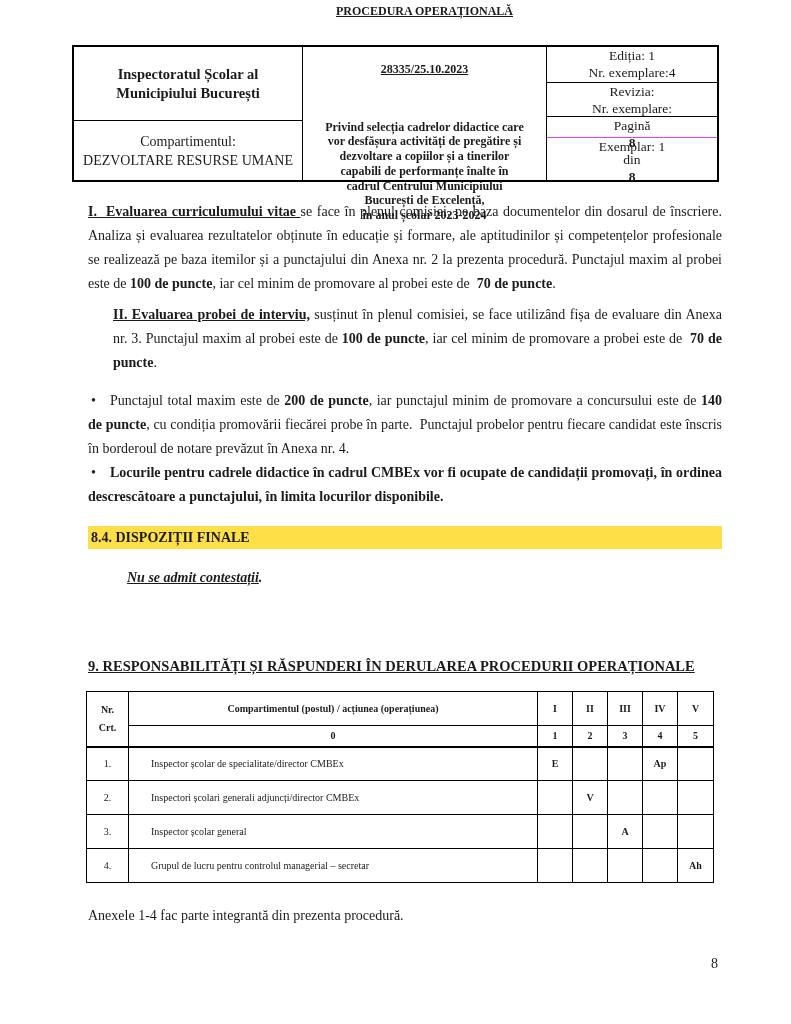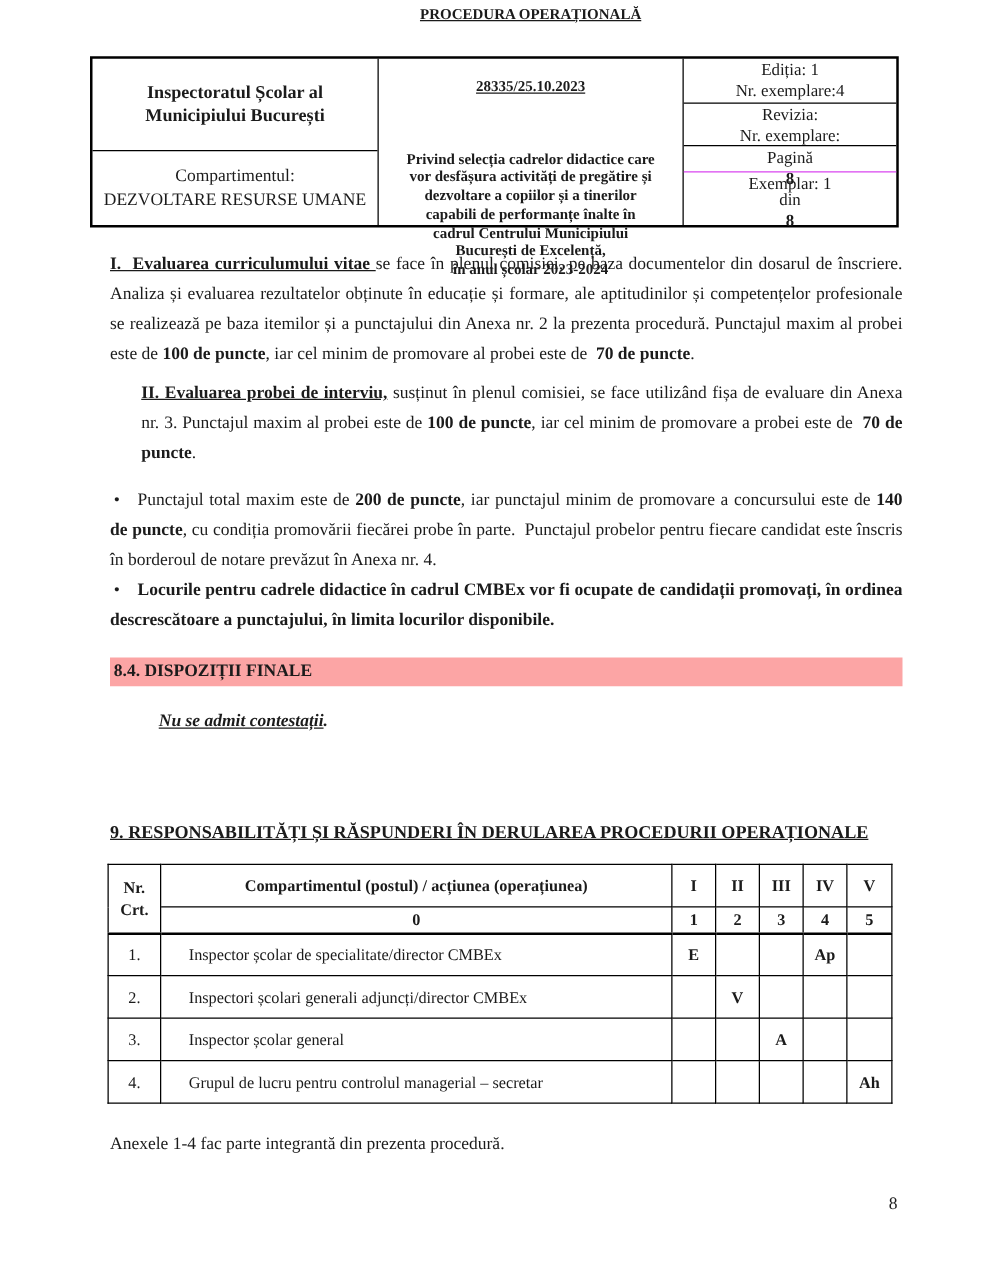--- a/index.html
+++ b/index.html
@@ -37,21 +37,21 @@
   .para-1 { margin-top: 18px; }
   .para-2 { margin-top: 7px; margin-left: 25px; }
   .bullets { margin-top: 14px; }
   .bullet-para { margin: 0; text-align: justify; font-size: 14px; line-height: 24px; }
   .bullet-glyph { display: inline-block; width: 22px; padding-left: 3px; }
   .h84 { margin-top: 17px; height: 23px; line-height: 23px; padding-left: 3px; font-weight: bold; font-size: 14px; }
   .note { margin: 17px 0 0 39px; font-size: 14px; line-height: 24px; font-style: italic; }
   .h9 { margin: 64px 0 0 0; font-size: 14.5px; font-weight: bold; line-height: 24px; }
 
   
-  .resp { margin: 13px 0 0 14px; border-collapse: collapse; table-layout: fixed; width: 627px; font-size: 13px; color: #1b1b1b; }
+  .resp { margin: 13px 0 0 14px; border-collapse: collapse; table-layout: fixed; width: 627px; font-size: 10px; color: #1b1b1b; }
   .resp th, .resp td { border: 1px solid #000; padding: 0 4px; overflow: hidden; }
   .resp thead th { font-weight: bold; text-align: center; }
   .resp .thr1 th { height: 34px; line-height: 18px; }
   .resp .thr2 th { height: 21px; }
   .resp thead tr:last-child th, .resp th[rowspan] { border-bottom: 2px solid #000; }
   .resp tbody td { height: 34px; }
   .resp td.nr { text-align: center; }
   .resp td.name { text-align: left; padding-left: 22px; }
   .resp td.val { text-align: center; font-weight: bold; }
 
@@ -110,21 +110,21 @@
 
   <div class="content">
     <p class="para para-1"><span class="b u">I.&nbsp; Evaluarea curriculumului vitae </span><span>se face în plenul comisiei, pe baza documentelor din dosarul de înscriere. Analiza și evaluarea rezultatelor obținute în educație și formare, ale aptitudinilor și competențelor profesionale se realizează pe baza itemilor și a punctajului din Anexa nr. 2 la prezenta procedură. Punctajul maxim al probei este de </span><span class="b">100 de puncte</span><span>, iar cel minim de promovare al probei este de&nbsp; </span><span class="b">70 de puncte</span><span>.</span></p>
     <p class="para para-2"><span class="b u">II.&nbsp;Evaluarea probei de interviu,</span><span> susținut în plenul comisiei, se face utilizând fișa de evaluare din Anexa nr. 3. Punctajul maxim al probei este de </span><span class="b">100 de puncte</span><span>, iar cel minim de promovare a probei este de&nbsp; </span><span class="b">70 de puncte</span><span>.</span></p>
 
     <div class="bullets">
         <p class="bullet-para"><span class="bullet-glyph">•</span><span>Punctajul total maxim este de </span><span class="b">200 de puncte</span><span>, iar punctajul minim de promovare a concursului este de </span><span class="b">140 de puncte</span><span>, cu condiția promovării fiecărei probe în parte.&nbsp; Punctajul probelor pentru fiecare candidat este înscris în borderoul de notare prevăzut în Anexa nr. 4.</span></p>
         <p class="bullet-para"><span class="bullet-glyph">•</span><span class="b">Locurile pentru cadrele didactice în cadrul CMBEx vor fi ocupate de candidații promovați, în ordinea descrescătoare a punctajului, în limita locurilor disponibile.</span></p>
       </div>
 
-    <div class="h84" style="background-color: #fca5a5;">
+    <div class="h84" style="background-color: #fde047;">
       <span>8.4. DISPOZIȚII FINALE</span>
     </div>
 
     <p class="note"><span class="b u">Nu se admit contestații</span><span class="b">.</span></p>
 
     <h2 class="h9">
       <span class="u">9. RESPONSABILITĂȚI ȘI RĂSPUNDERI ÎN DERULAREA PROCEDURII OPERAȚIONALE</span>
     </h2>
   </div>
 

